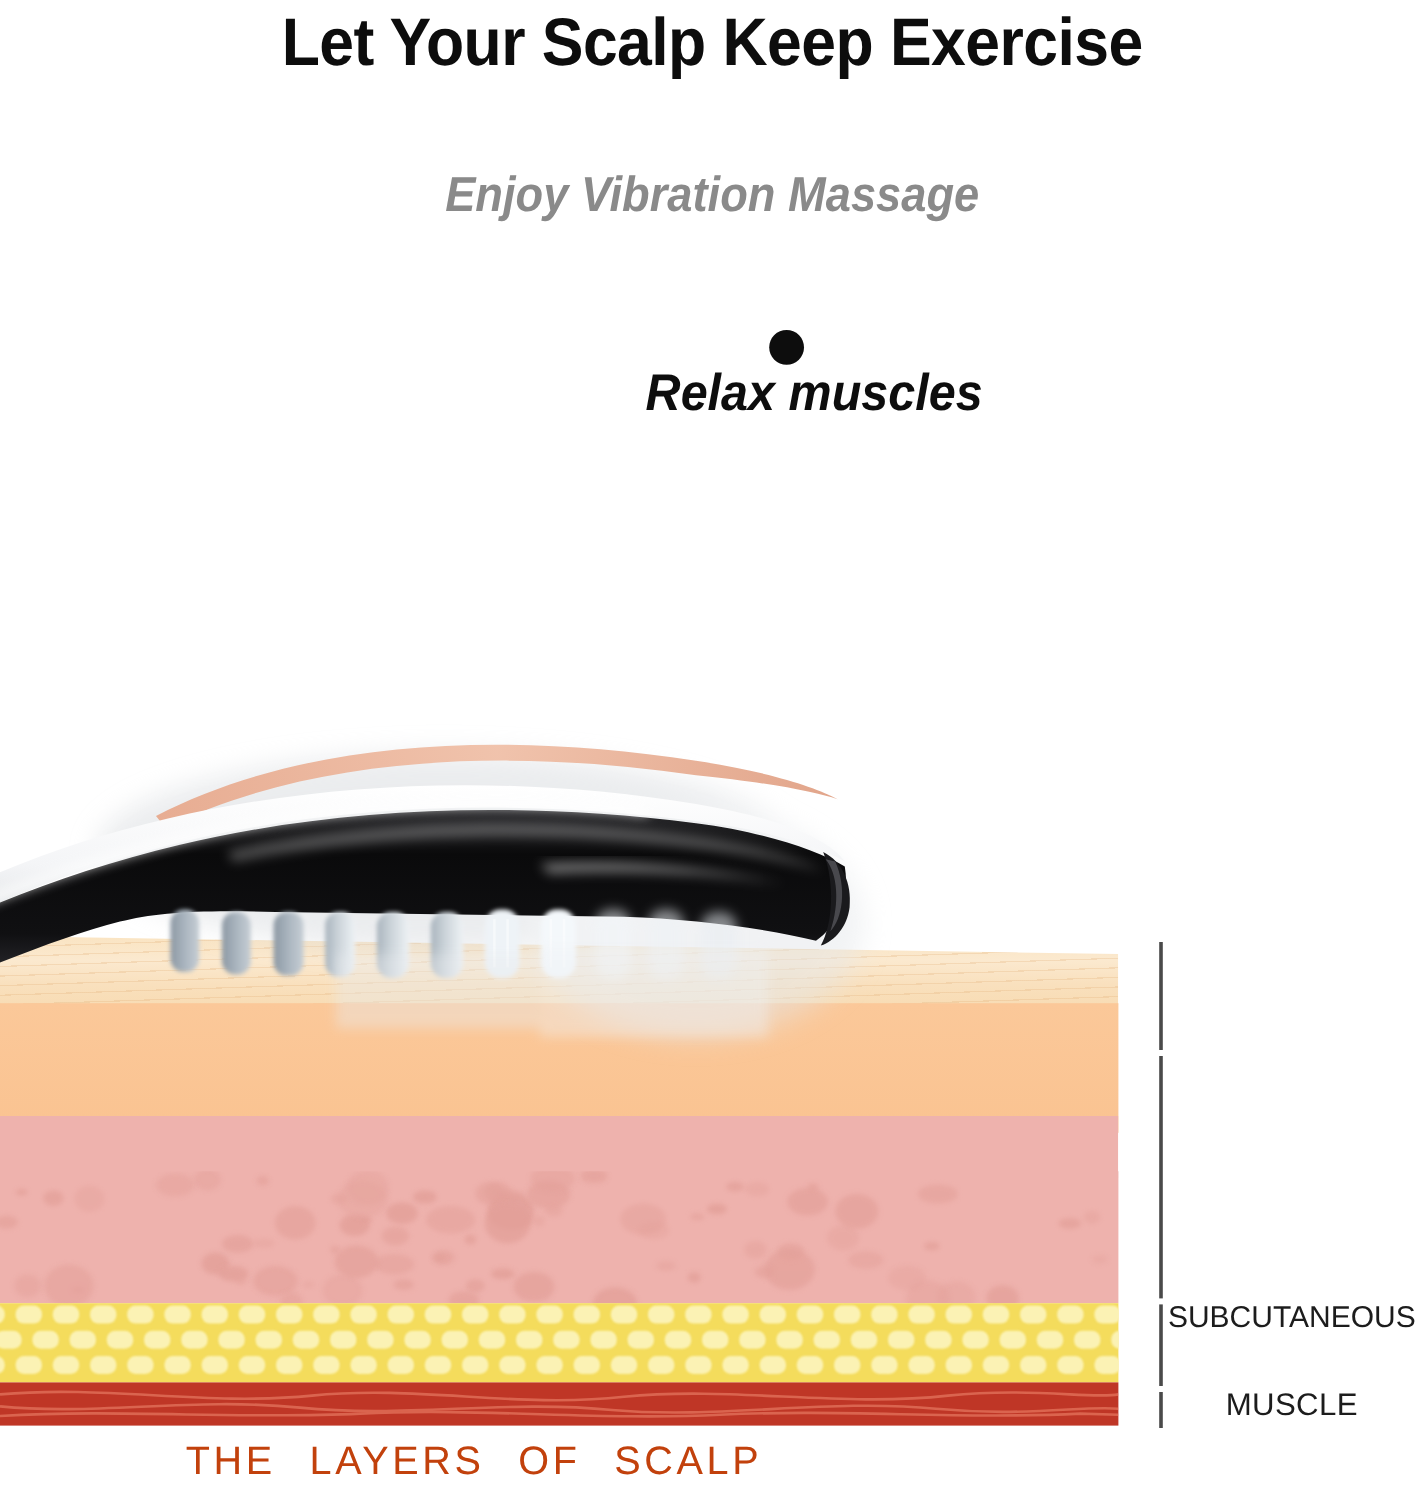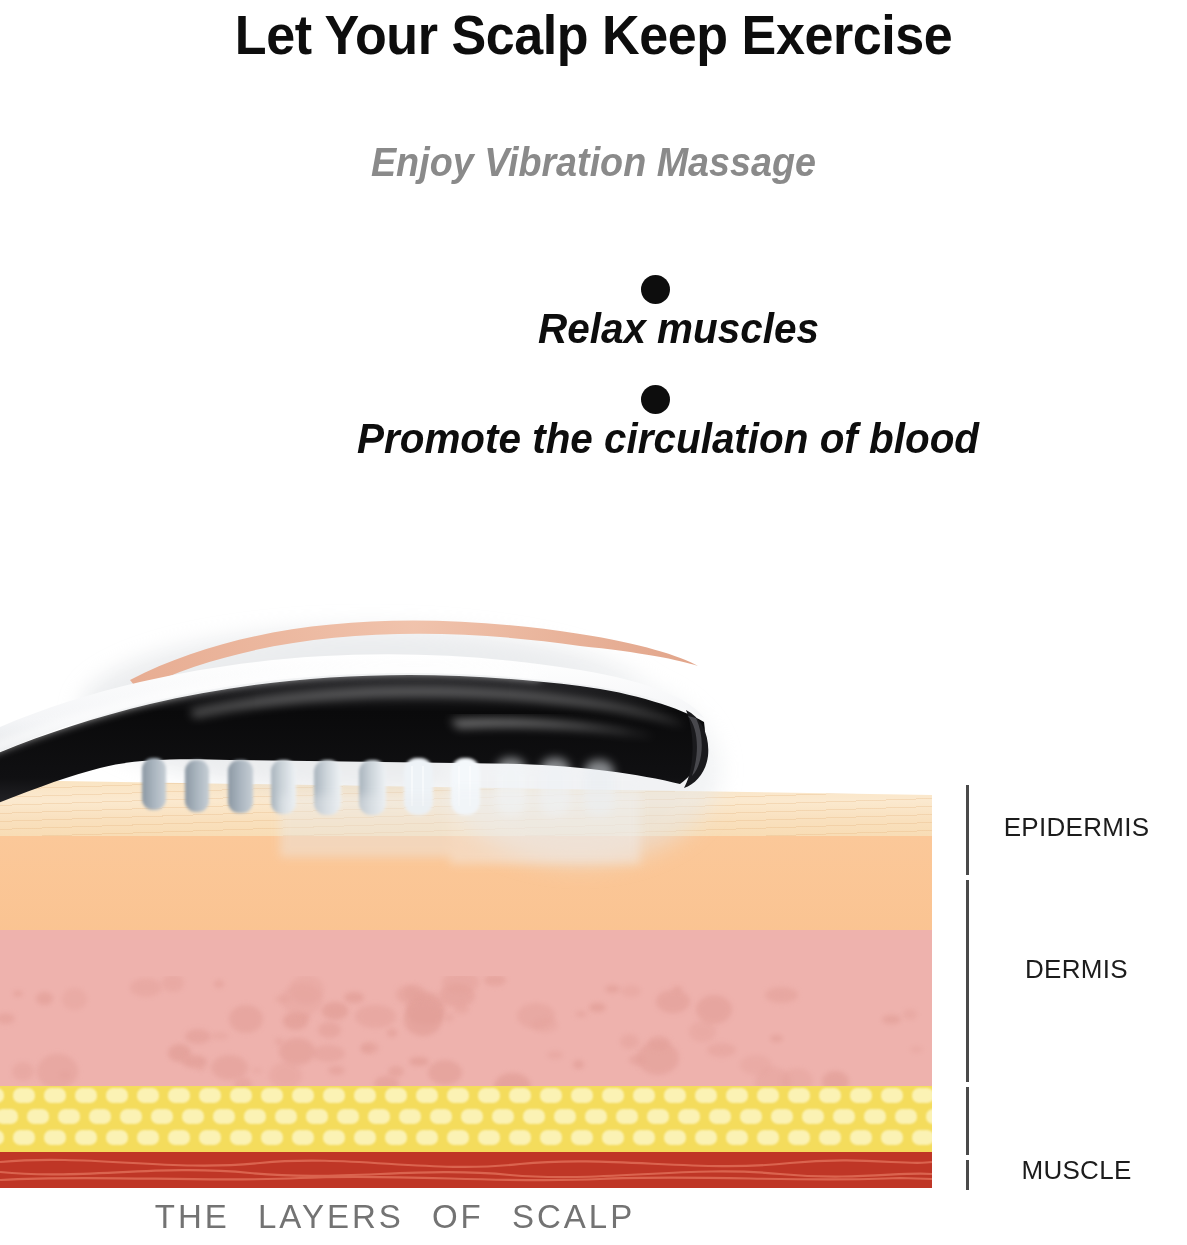--- a/index.html
+++ b/index.html
@@ -191,21 +191,21 @@
   }
   .lab.wide{font-size:25px; letter-spacing:0;}
 
   
   .caption{
     position:absolute;
     left:0; top:1198px;
     width:790px;
     text-align:center;
     font-size:33px;
-    color:#737373;
+    color:#c2410c;
     letter-spacing:3px;
     word-spacing:16px;
     white-space:nowrap;
   }
 </style>
 </head>
 <body>
 
 <div class="page">
 
@@ -213,24 +213,20 @@
 
   <div class="subtitle">Enjoy Vibration Massage</div>
 
   <div class="bullets">
 
     <div class="bullet-row">
       <span class="bullet-dot"></span>
       <span class="bullet-text">Relax muscles</span>
     </div>
 
-    <div class="bullet-row">
-      <span class="bullet-dot"></span>
-      <span class="bullet-text">Promote the circulation of blood</span>
-    </div>
 
   </div>
 
   <div class="skin">
 
     <div class="layer surface">
       <div class="surface-lines"></div>
     </div>
 
     <div class="layer epidermis"></div>
@@ -558,20 +554,19 @@
   </div>
 
   <div class="brackets">
     <div class="br-line" style="top:5px;   height:90px;"></div>
     <div class="br-line" style="top:100px; height:202px;"></div>
     <div class="br-line" style="top:307px; height:68px;"></div>
     <div class="br-line" style="top:380px; height:30px;"></div>
   </div>
 
   <div class="labels">
-    <div class="lab" style="top:32px;">EPIDERMIS</div>
-    <div class="lab" style="top:174px;">DERMIS</div>
+    <div class="lab wide" style="top:303px;">SUBCUTANEOUS</div>
     <div class="lab" style="top:375px;">MUSCLE</div>
   </div>
 
   <div class="caption">THE  LAYERS  OF  SCALP</div>
 
 </div>
 
 </body></html>

